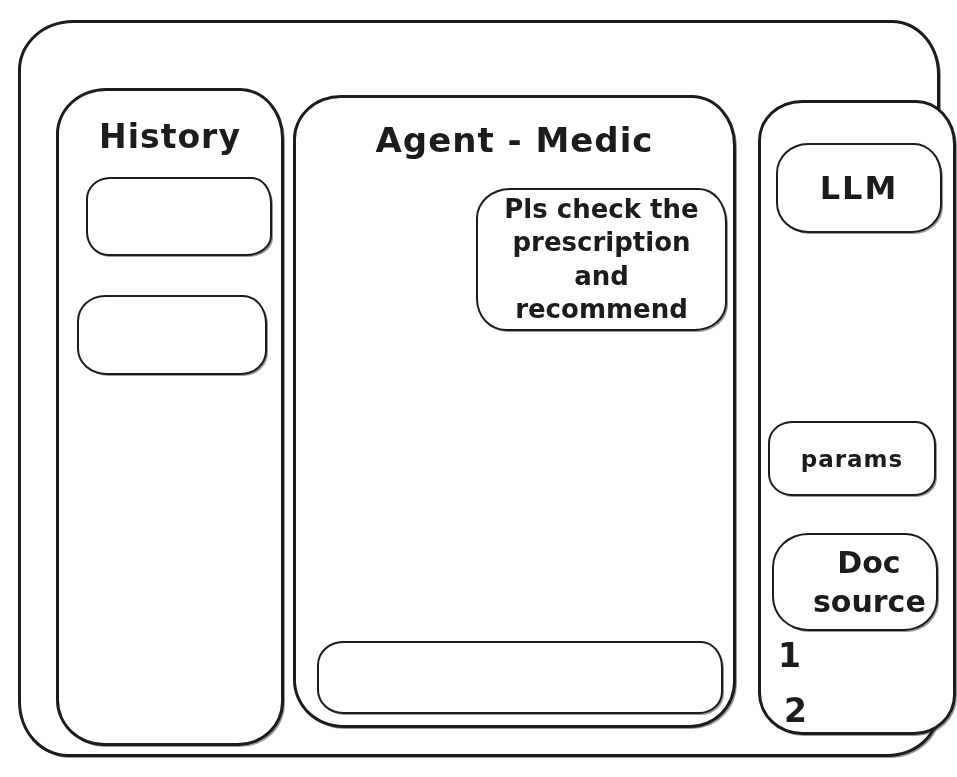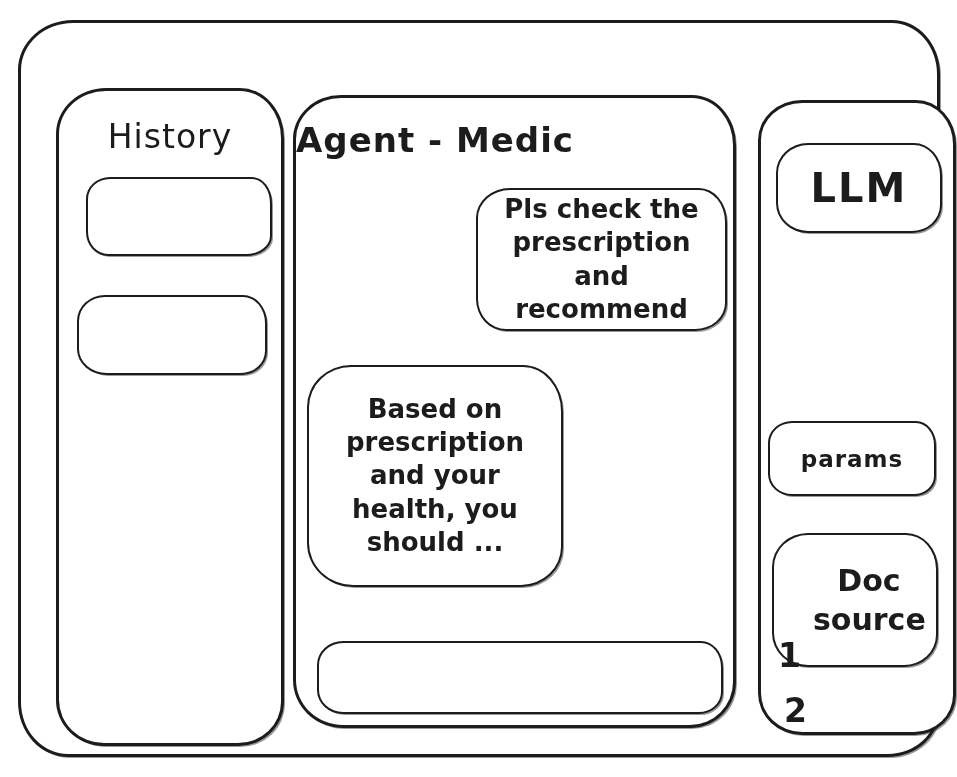--- a/index.html
+++ b/index.html
@@ -35,21 +35,21 @@
     left: 35px; top: 65px;
     width: 228px; height: 658px;
     border-radius: 50px 44px 46px 48px / 46px 50px 44px 46px;
   }
   .history-title {
     position: absolute;
     top: 26px; left: 0; right: 0;
     margin: 0;
     text-align: center;
     font-size: 33px;
-    font-weight: normal;
+    font-weight: bold;
     letter-spacing: 1px;
   }
   .hist-item-1 {
     left: 27px; top: 86px;
     width: 186px; height: 79px;
     border-radius: 24px 20px 26px 22px / 22px 26px 20px 24px;
     border-width: 2.5px;
   }
   .hist-item-2 {
     left: 18px; top: 204px;
@@ -61,20 +61,21 @@
   
   .chat-panel {
     left: 272px; top: 72px;
     width: 443px; height: 633px;
     border-radius: 48px 44px 46px 50px / 44px 50px 46px 48px;
   }
   .chat-title {
     position: absolute;
     top: 22px; left: 0; right: 0;
     margin: 0;
+    text-align: center;
     font-size: 34px;
     font-weight: bold;
     letter-spacing: 1px;
   }
   .bubble {
     display: flex;
     align-items: center;
     justify-content: center;
     text-align: center;
     font-size: 26px;
@@ -116,40 +117,40 @@
     justify-content: center;
     text-align: center;
     font-weight: bold;
     border-width: 2.5px;
     cursor: default;
   }
   .tool-llm {
     left: 15px; top: 40px;
     width: 166px; height: 90px;
     border-radius: 32px 28px 30px 32px / 30px 32px 28px 30px;
-    font-size: 40px;
+    font-size: 32px;
     letter-spacing: 2px;
   }
   .tool-ocr {
     left: 15px; top: 152px;
     width: 166px; height: 92px;
     border-radius: 30px 32px 28px 30px / 32px 30px 30px 28px;
     font-size: 32px;
     letter-spacing: 2px;
   }
   .tool-params {
     left: 7px; top: 318px;
     width: 168px; height: 75px;
     border-radius: 24px 20px 22px 24px / 22px 24px 20px 22px;
     font-size: 23px;
     letter-spacing: 1px;
   }
   .tool-doc {
     left: 11px; top: 430px;
-    width: 166px; height: 134px;
+    width: 166px; height: 98px;
     border-radius: 36px 32px 34px 36px / 34px 36px 32px 34px;
     font-size: 30px;
     line-height: 1.3;
     padding-left: 28px;
   }
   .tool-doc .wrap-label {
     display: inline-block;
     max-width: 112px;
   }
   .doc-num {
@@ -172,23 +173,20 @@
       <div class="sketch hist-item-2"></div>
     </section>
 
     <section class="sketch chat-panel">
       <h1 class="chat-title">Agent - Medic</h1>
 
       <div class="sketch bubble bubble-user">
         <span>Pls check the prescription and recommend</span>
       </div>
 
-      <div class="sketch bubble bubble-agent">
-        <span>Based on prescription and your health, you should ...</span>
-      </div>
 
       <input class="sketch chat-input" type="text" placeholder="" style="">
     </section>
 
     <aside class="sketch tools-panel">
       <div class="sketch tool tool-llm">
         <span>LLM</span>
       </div>
 
 

